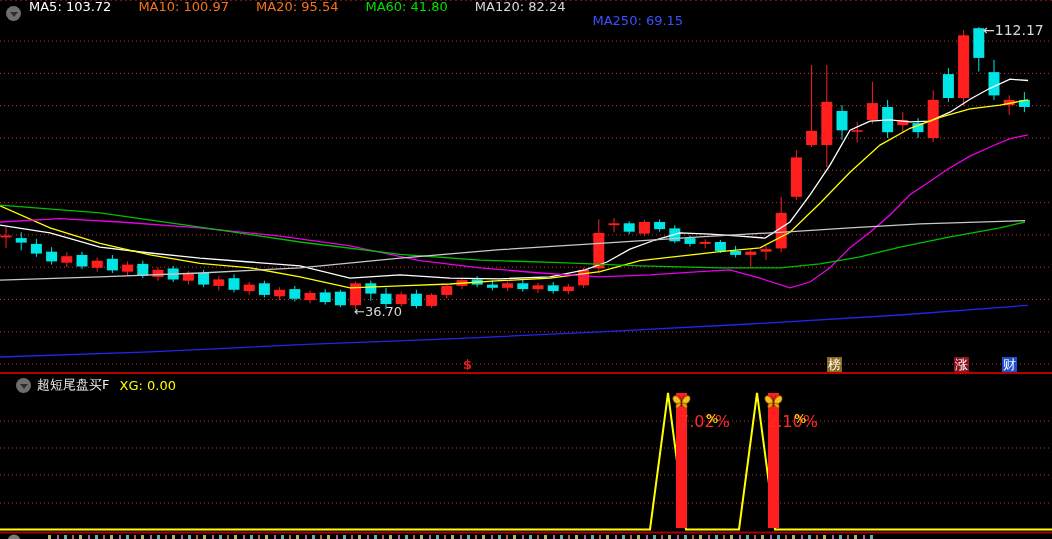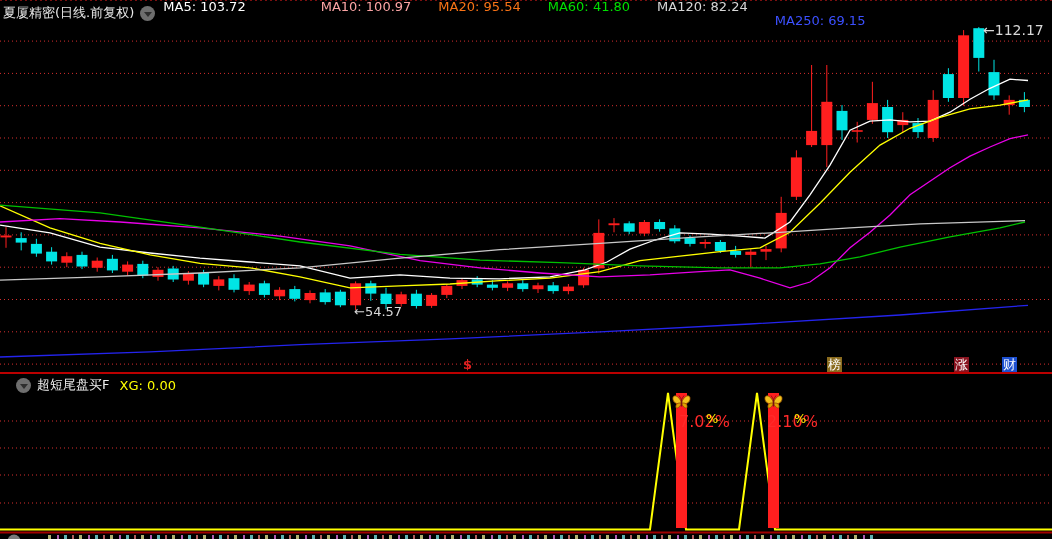--- a/index.html
+++ b/index.html
@@ -219,35 +219,34 @@
         <path d="M0,2 C-2,6.5 -6.5,8.5 -5.5,4 C-4.8,1.5 -2,1 0,2 C2,1 4.8,1.5 5.5,4 C6.5,8.5 2,6.5 0,2 Z" fill="#e0a400" stroke="#8a4a00" stroke-width="0.7"></path>
         <line x1="0" y1="-2" x2="0" y2="5" stroke="#7a1010" stroke-width="1.4"></line>
         <path d="M0,-2 L-2.5,-6 M0,-2 L2.5,-6" stroke="#7a1010" stroke-width="0.8" fill="none"></path>
       </g>
       <circle cx="14" cy="541" r="6.5" fill="#7a7a7a"></circle>
     </svg>
 
   <div id="topborder" class="overlay"></div>
 
   <div id="hdr" class="overlay">
-    <span class="title">夏厦精密(日线.前复权)</span>
     <span class="chev">
         <i></i>
       </span>
     <span id="ma-labels">
         <span style="color: rgb(255, 255, 255);">MA5: 103.72</span>
-        <span style="color: #fca5a5; margin-left: 48px;">MA10: 100.97</span>
+        <span style="color: #f97316;">MA10: 100.97</span>
         <span style="color: #f97316;">MA20: 95.54</span>
         <span style="color: rgb(0, 224, 0);">MA60: 41.80</span>
         <span style="color: rgb(215, 215, 215);">MA120: 82.24</span>
         <span style="color: rgb(60, 80, 255); margin-top: 14px;">MA250: 69.15</span>
       </span>
   </div>
 
-  <div id="low-label" class="overlay anno">←54.57</div>
+  <div id="low-label" class="overlay anno">←36.70</div>
   <div id="high-label" class="overlay anno">←112.17</div>
 
   <div id="ind-hdr" class="overlay">
     <span class="chev">
         <i></i>
       </span>
     <span class="ind-title">超短尾盘买F</span>
     <span class="ind-val">XG: 0.00</span>
   </div>
 

